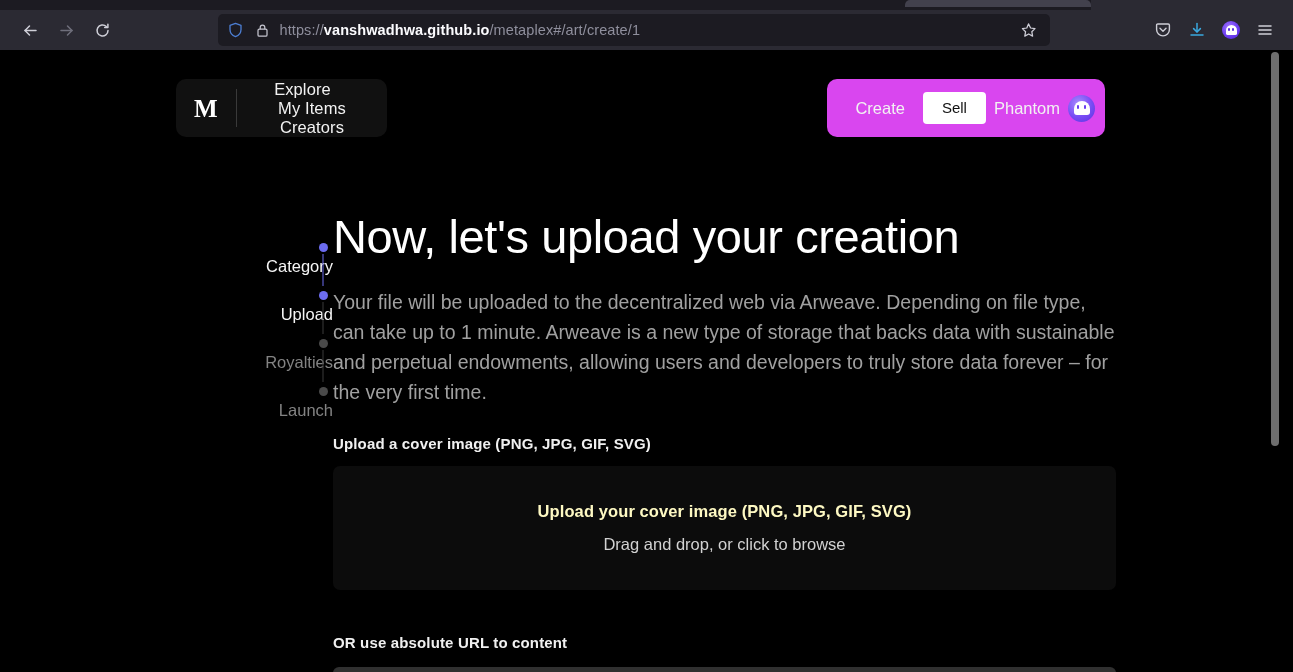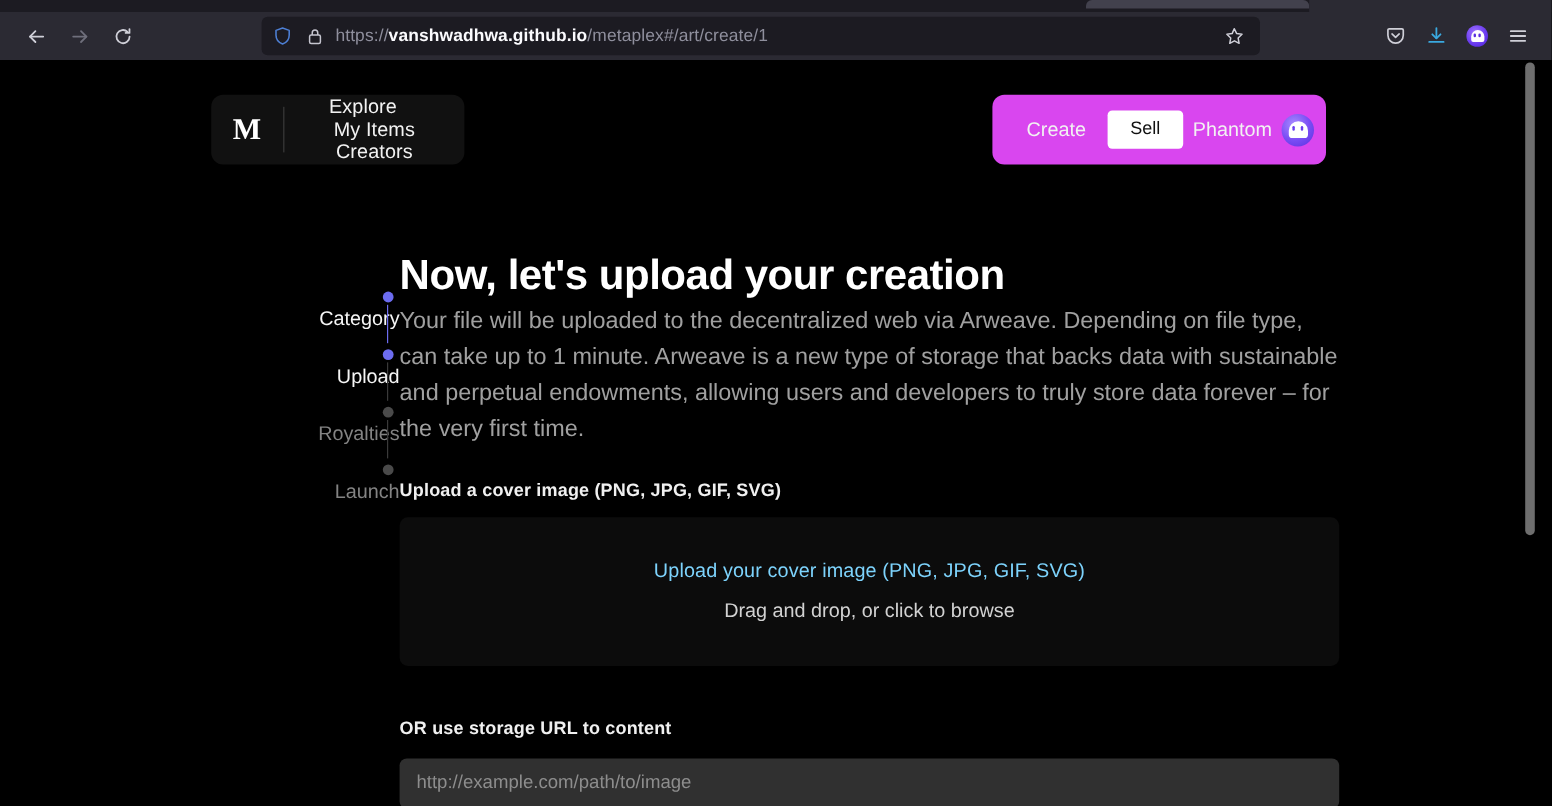--- a/index.html
+++ b/index.html
@@ -360,25 +360,26 @@
   .step-label.inactive { color: #838383; }
 
   
   .main {
     flex: 1;
     max-width: 783px;
     padding-left: 0;
   }
 
   .page-title {
-    font-size: 35px;
-    font-weight: bold;
+    font-size: 47px;
+    font-weight: normal;
     color: #ffffff;
     letter-spacing: -0.4px;
     line-height: 1.25;
+    margin-bottom: 20px;
   }
 
   .lede {
     font-size: 19.5px;
     line-height: 30px;
     color: #a0a0a0;
     margin-bottom: 28px;
     max-width: 790px;
   }
 
@@ -398,22 +399,22 @@
     display: flex;
     flex-direction: column;
     align-items: center;
     justify-content: center;
     gap: 14px;
     cursor: pointer;
     margin-bottom: 44px;
   }
   .dropzone-title {
     font-size: 16.5px;
-    font-weight: normal;
-    color: #7dd3fc;
+    font-weight: bold;
+    color: #fef9c3;
     letter-spacing: 0.1px;
   }
   .dropzone-sub {
     font-size: 16.5px;
     color: #d2d2d2;
   }
 
   .url-field-label {
     font-size: 15px;
     font-weight: bold;
@@ -613,21 +614,21 @@
 
         <p class="lede">Your file will be uploaded to the decentralized web via Arweave. Depending on file type, can take up to 1 minute. Arweave is a new type of storage that backs data with sustainable and perpetual endowments, allowing users and developers to truly store data forever – for the very first time.</p>
 
         <div class="field-label">Upload a cover image (PNG, JPG, GIF, SVG)</div>
 
         <div class="dropzone">
           <div class="dropzone-title">Upload your cover image (PNG, JPG, GIF, SVG)</div>
           <div class="dropzone-sub">Drag and drop, or click to browse</div>
         </div>
 
-        <div class="url-field-label">OR use storage URL to content</div>
+        <div class="url-field-label">OR use absolute URL to content</div>
 
         <input class="url-input" type="text" placeholder="http://example.com/path/to/image" style="">
 
       </div>
 
     </div>
 
     <div class="scrollbar-track">
       <div class="scrollbar-thumb"></div>
     </div>

